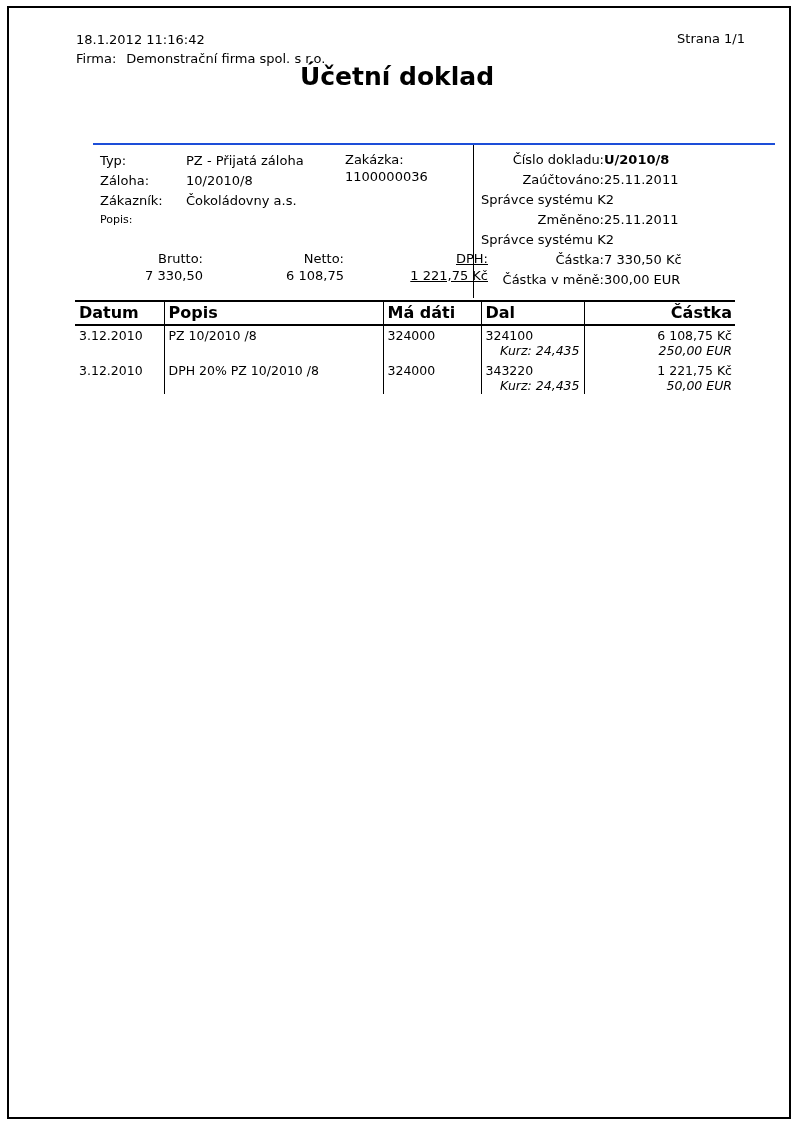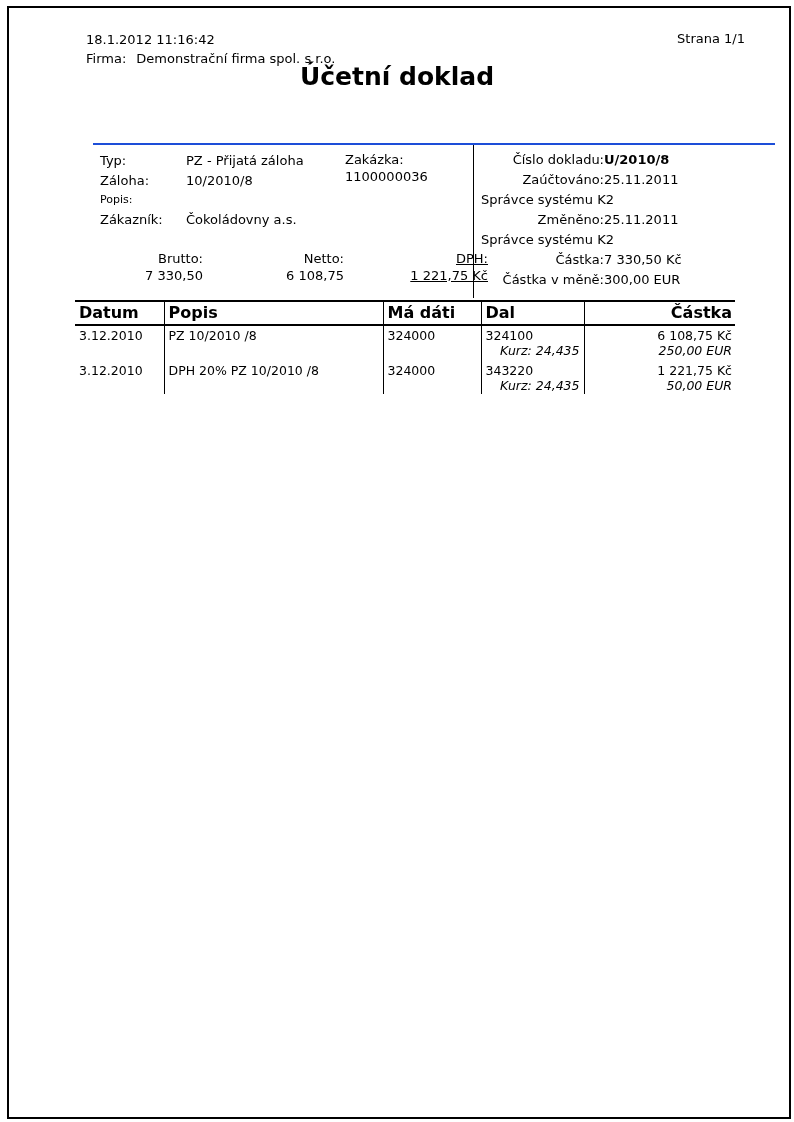--- a/index.html
+++ b/index.html
@@ -5,21 +5,21 @@
   html,body{margin:0;padding:0;background:#fff;}
   body{
     width:794px;height:1122px;position:relative;
     font-family:"DejaVu Sans","Liberation Sans",sans-serif;
     color:#000;font-size:13px;
   }
   .page-border{
     position:absolute;left:7px;top:6px;right:3px;bottom:3px;
     border:2px solid #000;pointer-events:none;
   }
-  .meta-left{position:absolute;left:86px;top:30px;line-height:19px;}
+  .meta-left{position:absolute;left:76px;top:30px;line-height:19px;}
   .firma-line .lbl{margin-right:10px;}
   .meta-right{position:absolute;right:49px;top:31px;}
   .doc-title{
     position:absolute;left:0;top:62px;width:100%;text-align:center;
     font-size:25px;font-weight:bold;margin:0;
   }
   
   .info{
     position:absolute;left:61px;top:143px;width:682px;height:155px;
     border-top:2px solid #1d4ed8;display:flex;align-items:stretch;box-sizing:border-box;margin-left:32px;
@@ -83,26 +83,26 @@
     <div class="info-left">
       <div class="row">
         <span class="lbl">Typ:</span>
         <span class="val">PZ - Přijatá záloha</span>
       </div>
       <div class="row">
         <span class="lbl">Záloha:</span>
         <span class="val">10/2010/8</span>
       </div>
       <div class="row">
+        <span class="lbl">Zákazník:</span>
+        <span class="val">Čokoládovny a.s.</span>
+      </div>
+      <div class="row">
         <span class="lbl small-lbl">Popis:</span>
         <span class="val"></span>
-      </div>
-      <div class="row">
-        <span class="lbl">Zákazník:</span>
-        <span class="val">Čokoládovny a.s.</span>
       </div>
 
       <div class="zakazka">
         <div>Zakázka:</div>
         <div>1100000036</div>
       </div>
 
       <div class="totals">
         <div class="tcell">
           <div>Brutto:</div>

